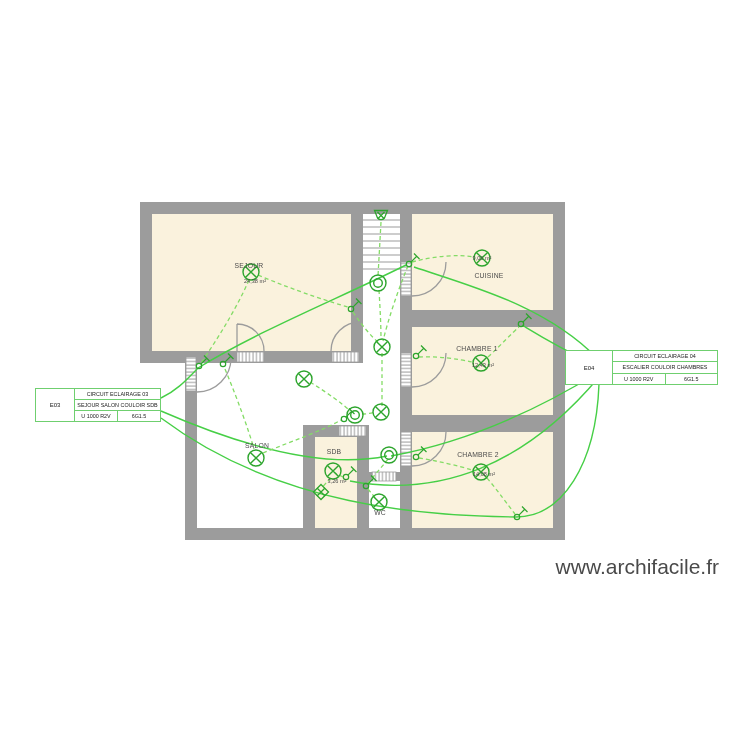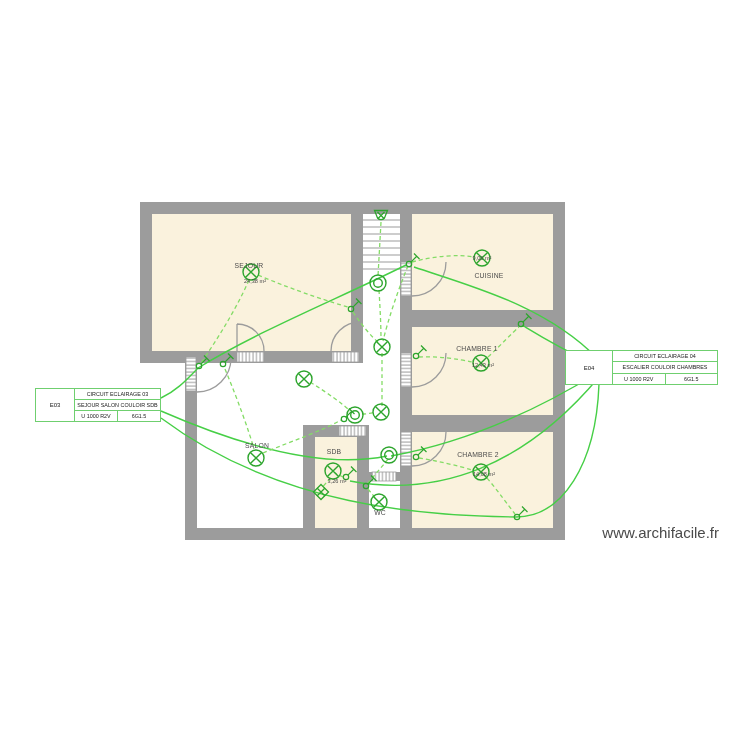--- a/index.html
+++ b/index.html
@@ -16,21 +16,21 @@
   .circuit-box .rows{flex:1;display:flex;flex-direction:column;}
   .circuit-box .row{flex:1;display:flex;align-items:center;justify-content:center;
                border-bottom:1px solid #6fcf6f;font-size:5.4px;white-space:nowrap;overflow:hidden;}
   .circuit-box .row:last-child{border-bottom:none;}
   .circuit-box .row .half{flex:1;display:flex;align-items:center;justify-content:center;height:100%;}
   .circuit-box .row .half:first-child{border-right:1px solid #6fcf6f;}
   #box-left{left:35px;top:388px;width:126px;height:34px;}
   #box-left .code{width:38px;}
   #box-right{left:565px;top:350px;width:153px;height:35px;}
   #box-right .code{width:46px;}
-  .watermark{position:absolute;top:524px;right:31px;font-size:15px;color:#4a4a4a;text-align:center;}
+  .watermark{position:absolute;top:555px;right:31px;font-size:21px;color:#4a4a4a;text-align:center;}
 </style>
 </head>
 <body>
 
 <div class="canvas">
 
 <svg width="750" height="750" viewBox="0 0 750 750">
   <defs>
     <pattern id="hatchV" width="3.5" height="10" patternUnits="userSpaceOnUse">
       <rect width="3.5" height="10" fill="#ffffff"></rect>

